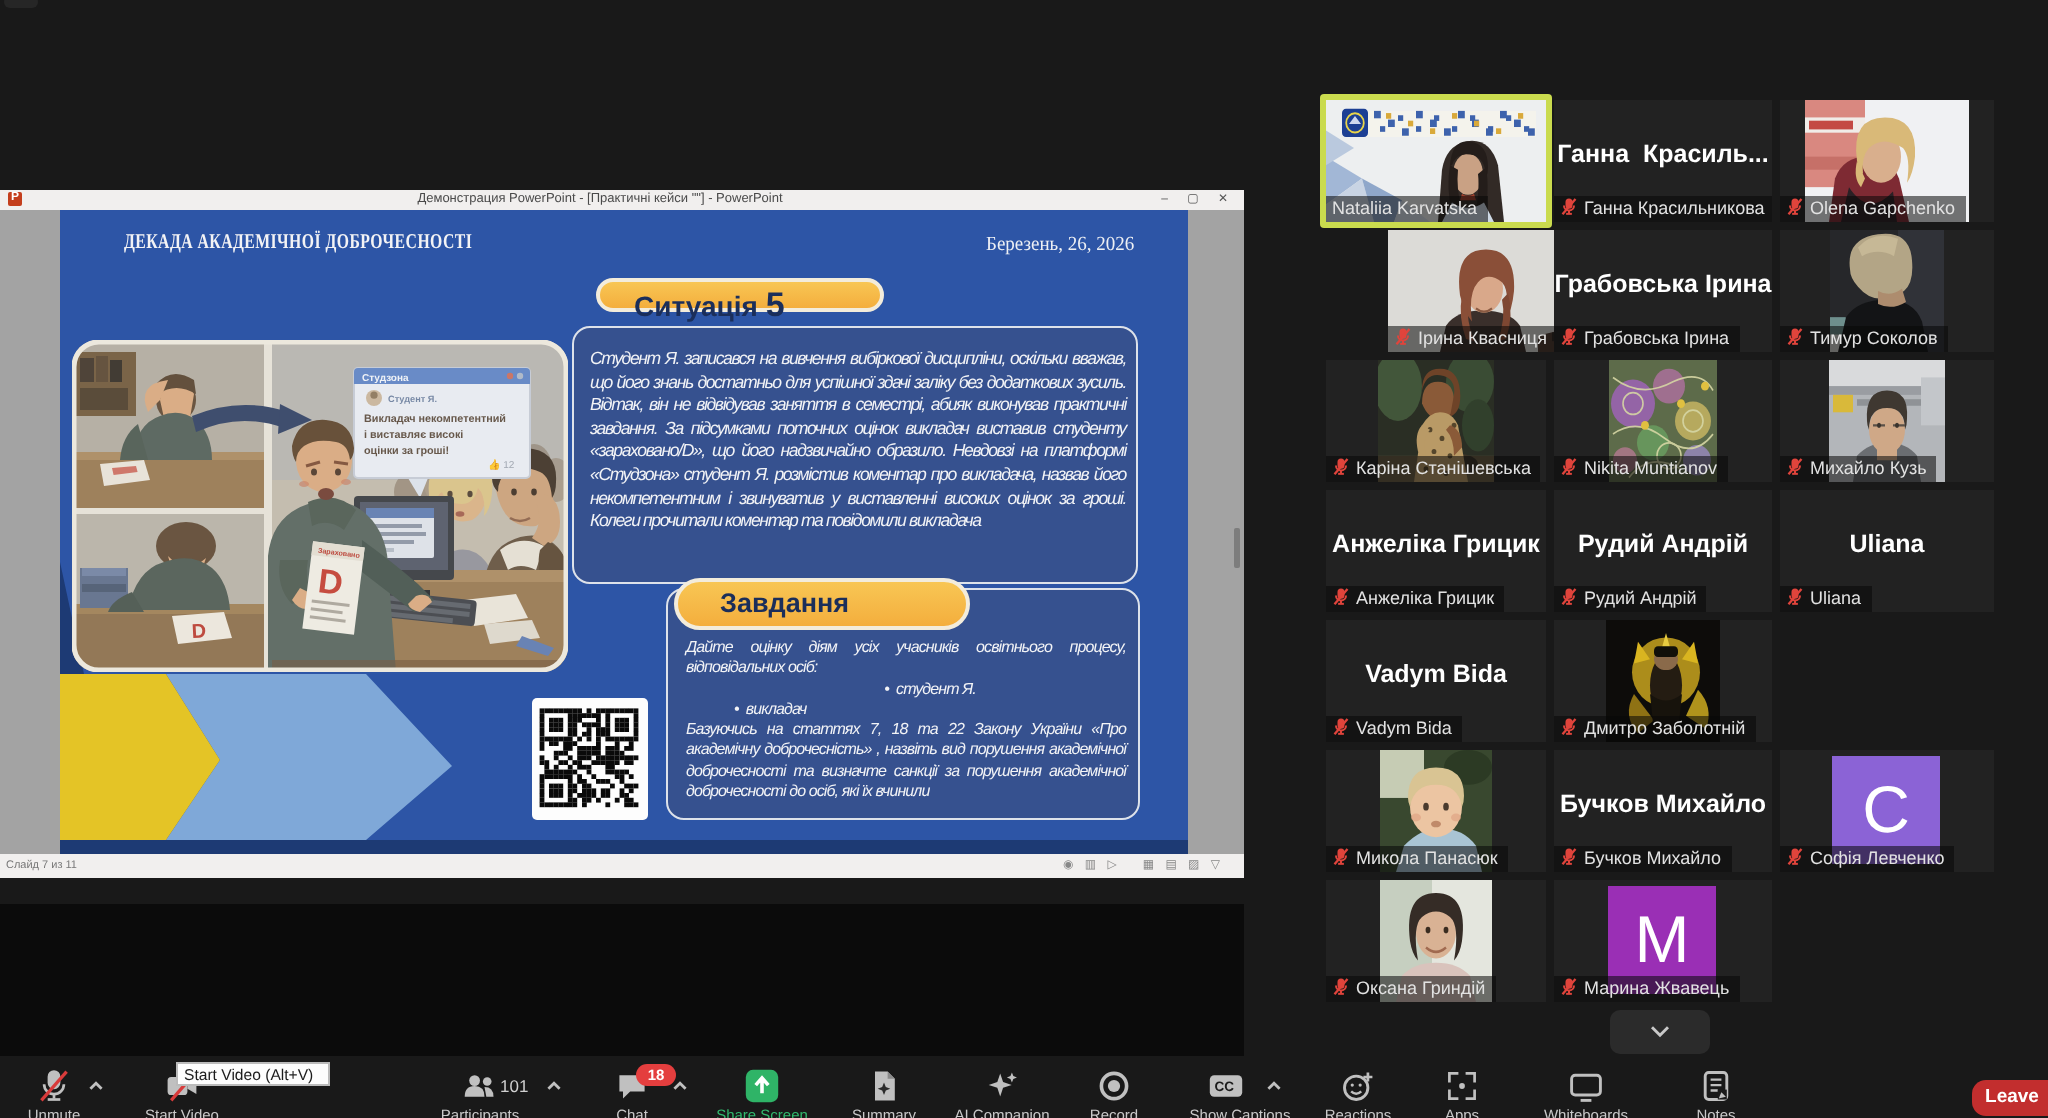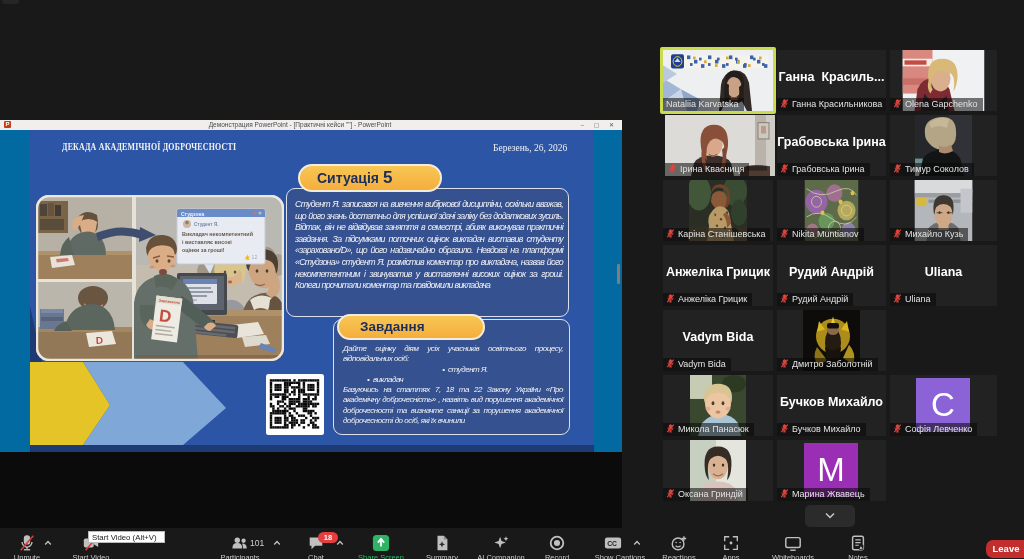--- a/index.html
+++ b/index.html
@@ -1,38 +1,38 @@
 <!DOCTYPE html>
 <html><head>
 <meta charset="utf-8">
 <style>
 html,body{margin:0;padding:0;background:#161616;}
 #page{position:relative;width:1024px;height:559px;background:#191919;overflow:hidden;
   font-family:"Liberation Sans",sans-serif;}
 #page div,#page svg{position:absolute;box-sizing:border-box;}
 #page .ptext div{position:static;}
 
-#pptwin{left:0;top:120px;width:622px;height:344px;background:#0369a1;}
+#pptwin{left:0;top:95px;width:622px;height:344px;background:#a3a3a3;}
 #tbar{left:0;top:0;width:622px;height:10px;background:#f1efee;}
 #tbar .ticon{left:4px;top:1px;width:7px;height:7px;background:#c43e1c;border-radius:1px;color:#fff;
   font-size:6px;line-height:7px;text-align:center;font-weight:bold;}
 #tbar .ttext{left:0;top:0;width:600px;height:10px;font-size:6.5px;line-height:10px;color:#4a4a4a;text-align:center;}
 #tbar .tbtns{right:4px;top:0;height:10px;font-size:6px;line-height:10px;color:#555;letter-spacing:4px;}
 #slide{left:30px;top:10px;width:564px;height:322px;background:#2d55a6;overflow:hidden;}
 #sbar{left:0;top:332px;width:622px;height:12px;background:#f1efee;}
 #sbar .snum{left:3px;top:0;height:12px;font-size:5.5px;line-height:12px;color:#777;}
 #sbar .sicons{right:10px;top:0;height:12px;font-size:6px;line-height:12px;color:#888;letter-spacing:2px;}
 
 .stitle{left:32px;top:11px;width:300px;font-family:"Liberation Serif",serif;font-weight:bold;color:#f3f3f5;
   font-size:10.5px;transform:scaleX(0.75);transform-origin:0 0;white-space:nowrap;letter-spacing:0.3px;}
 .sdate{left:463px;top:12px;width:125px;font-family:"Liberation Serif",serif;color:#eef0f4;font-size:10px;
   transform:scaleX(0.95);transform-origin:0 0;white-space:nowrap;}
 .pill{background:linear-gradient(180deg,#f8c654 0%,#f4ae3d 100%);border:2px solid #f3ecdb;border-radius:16px;
   color:#1b2e5a;font-weight:bold;}
-#pill1{left:268px;top:34px;width:144px;height:28px;font-size:14px;line-height:23px;padding-left:17px;}
+#pill1{left:268px;top:34px;width:144px;height:17px;font-size:14px;line-height:23px;padding-left:17px;}
 #pill1 b{font-size:17px;}
 #pill2{left:307px;top:184px;width:148px;height:26px;font-size:13.5px;line-height:22px;padding-left:21px;z-index:4;}
 .panel{background:#36518f;border:1.5px solid #dde2ea;border-radius:9px;}
 #panel1{left:256px;top:58px;width:283px;height:129px;}
 #panel2{left:303px;top:189px;width:237px;height:116px;z-index:3;}
 .ptext{color:#f2f3f6;font-style:italic;font-size:8.8px;line-height:11.6px;text-align:justify;letter-spacing:-0.7px;}
 #panel1 .ptext{left:8px;top:10px;width:268px;}
 #panel2 .ptext{left:9px;top:24px;width:220px;font-size:8px;line-height:10.3px;letter-spacing:-0.45px;}
 
 #illu{left:6px;top:65px;width:248px;height:166px;}
@@ -621,21 +621,21 @@
       <div class="lbl"><svg class="mic" viewBox="0 0 10 10" style="position:relative;display:inline-block;width:9px;height:9px;top:1px;margin-right:3px">
           <g fill="none" stroke="#e0443c" stroke-width="1.1">
             <rect x="3.6" y="0.8" width="2.8" height="4.6" rx="1.4" fill="#e0443c"></rect>
             <path d="M2.2 4.2 a2.8 2.8 0 0 0 5.6 0"></path>
             <path d="M5 7 L5 8.6"></path>
             <path d="M3.4 8.8 L6.6 8.8"></path>
             <path d="M1.4 9 L8.6 0.6" stroke-width="1.3"></path>
           </g>
         </svg>Olena Gapchenko</div>
     </div>
-<div class="tile" style="left:665px;top:115px;width:110px;height:61px">
+<div class="tile" style="left:694px;top:115px;width:110px;height:61px">
       <svg viewBox="0 0 110 56" preserveAspectRatio="none" style="left:0;top:0;width:110px;height:61px">
         <rect width="110" height="56" fill="#dcdbd7"></rect>
         <rect x="90" y="0" width="11" height="56" fill="#b9b3ab"></rect>
         <rect x="101" y="0" width="9" height="56" fill="#cfccc6"></rect>
         <rect x="93" y="7" width="11" height="15" fill="#cdc8c0" stroke="#8a8378" stroke-width="1"></rect>
         <rect x="96" y="10" width="5" height="7" fill="#b06a5a" opacity="0.5"></rect>
         <path d="M75 56 l0 -7 q12 -5 30 -2 l0 9 z" fill="#4e3a30"></path>
         <rect x="82" y="47" width="20" height="4" fill="#2e2622"></rect>
         <path d="M26 56 l3 -12 q5 -7 18 -7 q14 0 19 7 l3 12 z" fill="#3a2f2b"></path>
         <ellipse cx="48" cy="27" rx="9.5" ry="11" fill="#d9a88a"></ellipse>

